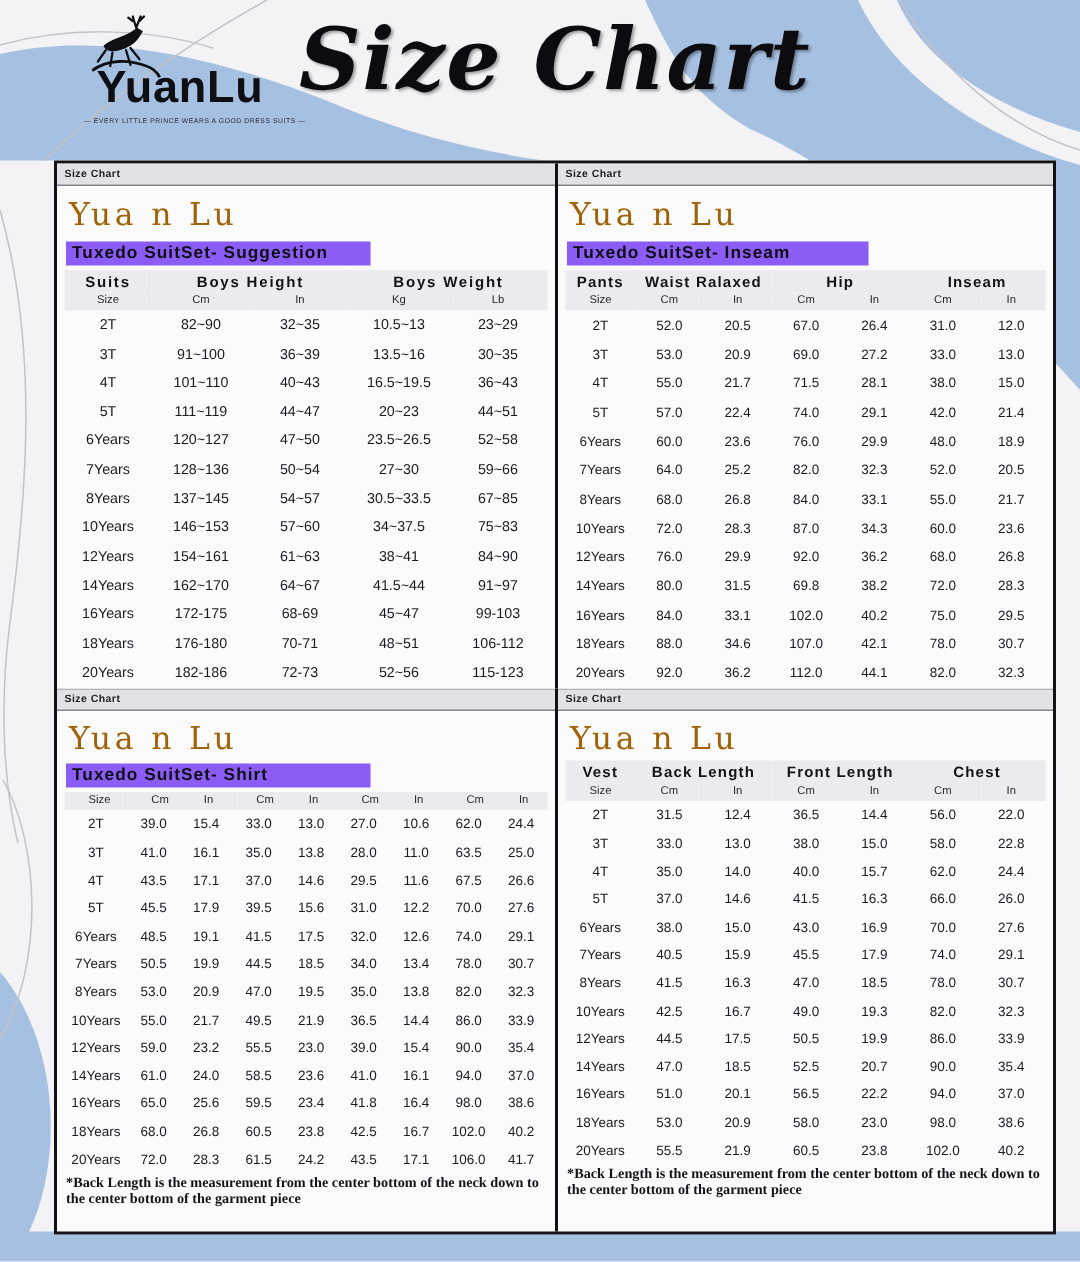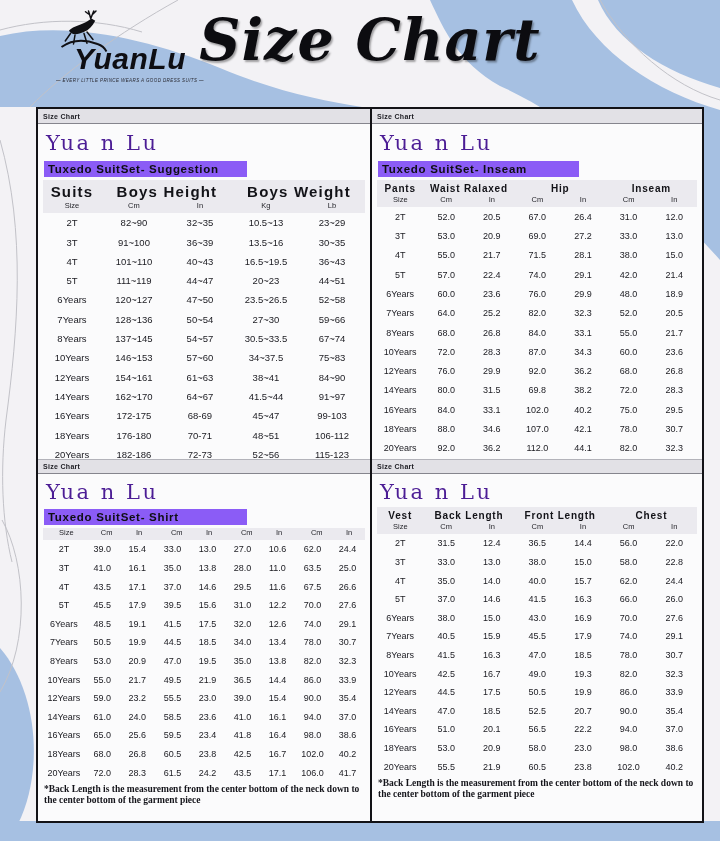--- a/index.html
+++ b/index.html
@@ -4,21 +4,21 @@
 <style>
   html,body{margin:0;padding:0;}
   body{
     width:720px;height:841px;position:relative;overflow:hidden;
     background:#f3f2f5;
     font-family:"Liberation Sans", sans-serif;
     -webkit-font-smoothing:antialiased;
   }
   #bg{position:absolute;inset:0;z-index:0;}
   
-  .logo{position:absolute;left:26px;top:8px;width:160px;z-index:2;text-align:right;font-style:italic;}
+  .logo{position:absolute;left:26px;top:8px;width:160px;z-index:2;text-align:center;}
   .logo svg{display:block;margin-left:34px;}
   .logo-text{
     font-family:"Liberation Sans", sans-serif;font-weight:700;font-size:30px;
     letter-spacing:.5px;color:#0e0e13;margin:-14px 0 0 28px;
   }
   .logo-tagline{
     font-size:4.5px;letter-spacing:.4px;color:#2a2a33;margin:2px 0 0 30px;white-space:nowrap;
   }
   .main-title{
     position:absolute;left:160px;top:6px;width:420px;text-align:center;z-index:2;
@@ -35,36 +35,36 @@
   .quad{position:relative;overflow:hidden;box-sizing:border-box;}
   .quad-right{border-left:2px solid #121216;}
   .tabband{
     height:15px;background:#e2e1e6;border-bottom:1px solid #85858d;
     display:flex;align-items:center;padding-left:5px;box-sizing:border-box;
   }
   .quad-bottom .tabband{border-top:1px solid #b3b3ba;}
   .tabband span{font-size:7px;font-weight:700;color:#1c1c22;letter-spacing:.3px;}
   .brand{
     font-family:"DejaVu Serif", serif;font-size:21px;font-weight:500;
-    letter-spacing:2.5px;color:#4c1d95;margin:8px 0 0 8px;line-height:1.1;
+    letter-spacing:2.5px;color:#a16207;margin:8px 0 0 8px;line-height:1.1;
   }
   .quad-bottom .brand{margin-top:7px;}
   .chip{
     display:inline-block;background:#8b5cf6;color:#0e0e13;
     font-size:11.5px;font-weight:700;letter-spacing:.7px;
     padding:2px 6px 2px 4px;margin:6px 0 0 6px;min-width:58%;
   }
   .quad-bottom .chip{margin-top:5px;}
   
   table.size-table{
     width:calc(100% - 10px);margin:3px 5px 0 5px;border-collapse:collapse;table-layout:fixed;
   }
   .size-table thead th{background:#ebeaef;}
   .size-table th.group{
-    font-size:15px;font-weight:700;letter-spacing:1.2px;color:#121217;
+    font-size:10px;font-weight:700;letter-spacing:1.2px;color:#121217;
     padding:3px 0 1px;white-space:nowrap;overflow:visible;
   }
   .cols9 th.group{font-size:9px;letter-spacing:.3px;}
   .cols7 th.group{font-size:10px;letter-spacing:.8px;}
   .size-table th.unit{
     font-size:7.5px;font-weight:400;color:#26262c;padding:0 16px 3px;
   }
   .size-table tbody td{
     text-align:center;color:#1a1a20;font-size:9px;height:19.3px;
     padding:0;white-space:nowrap;
@@ -187,21 +187,21 @@
             <td>128~136</td>
             <td>50~54</td>
             <td>27~30</td>
             <td>59~66</td>
           </tr>
           <tr>
             <td class="sizecol">8Years</td>
             <td>137~145</td>
             <td>54~57</td>
             <td>30.5~33.5</td>
-            <td>67~74</td>
+            <td>67~85</td>
           </tr>
           <tr>
             <td class="sizecol">10Years</td>
             <td>146~153</td>
             <td>57~60</td>
             <td>34~37.5</td>
             <td>75~83</td>
           </tr>
           <tr>
             <td class="sizecol">12Years</td>

